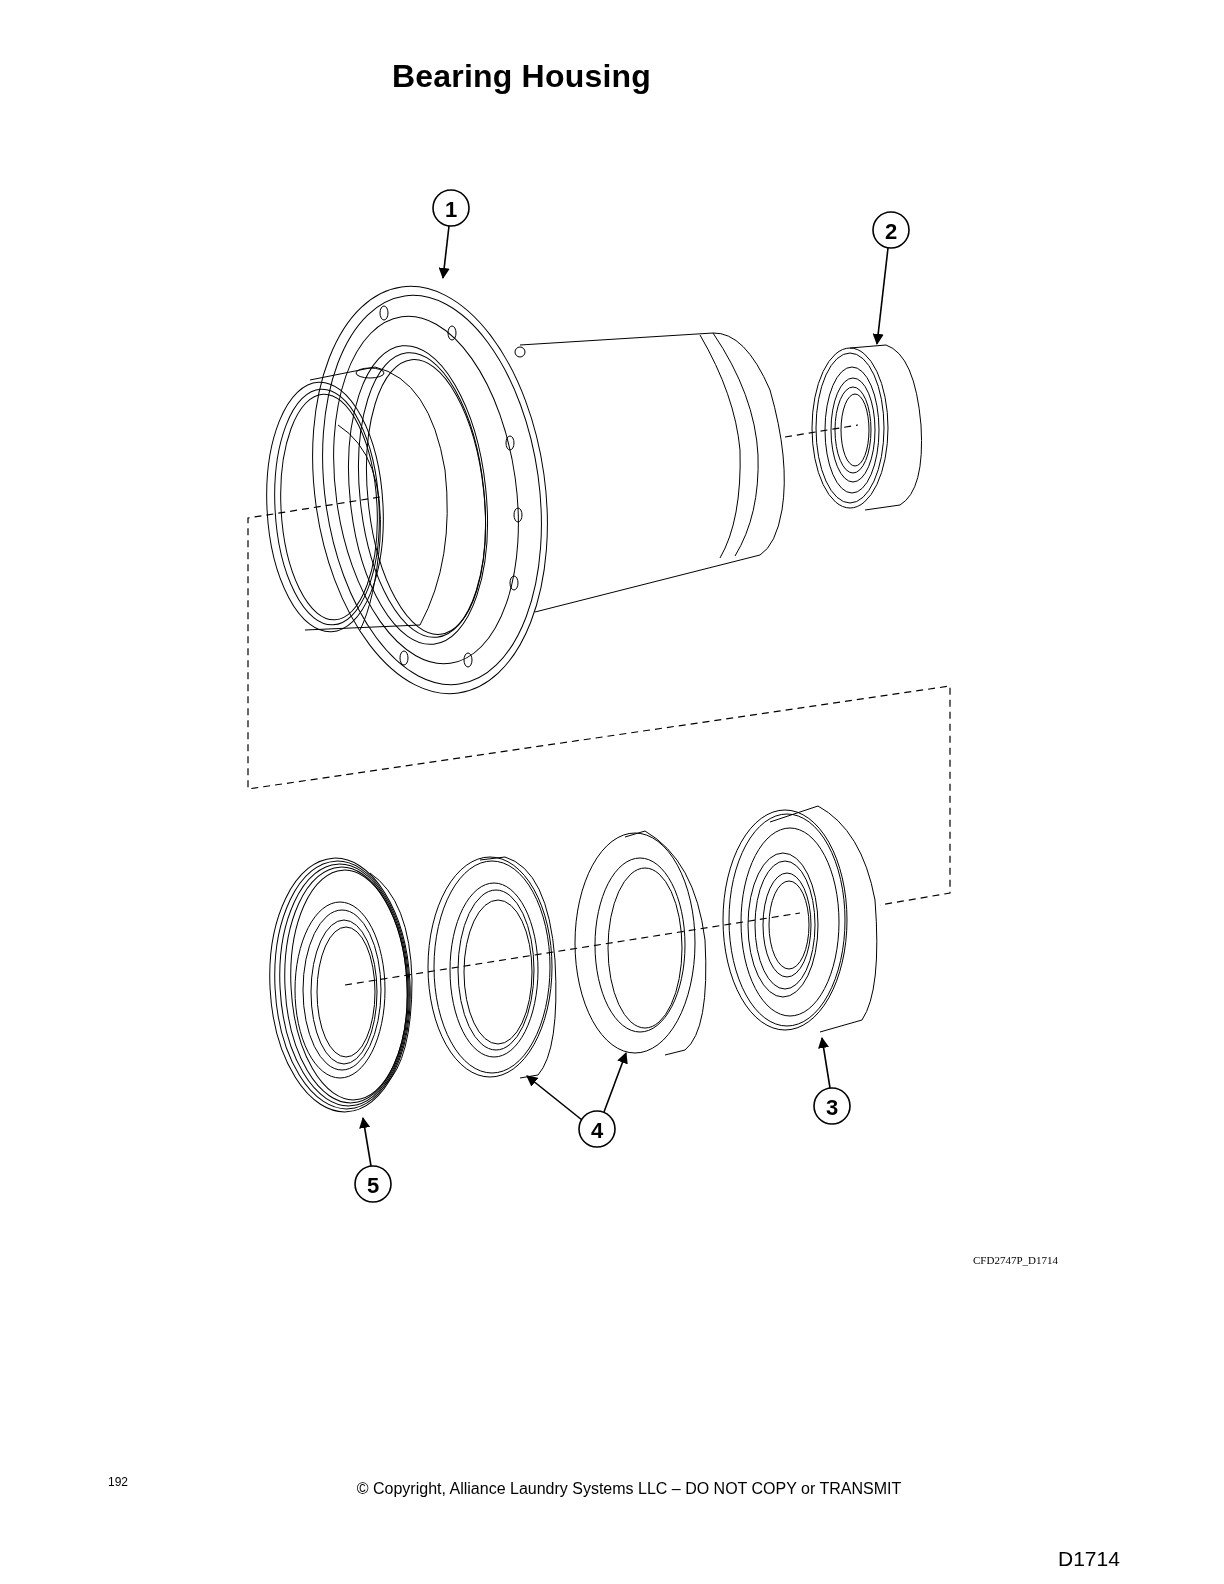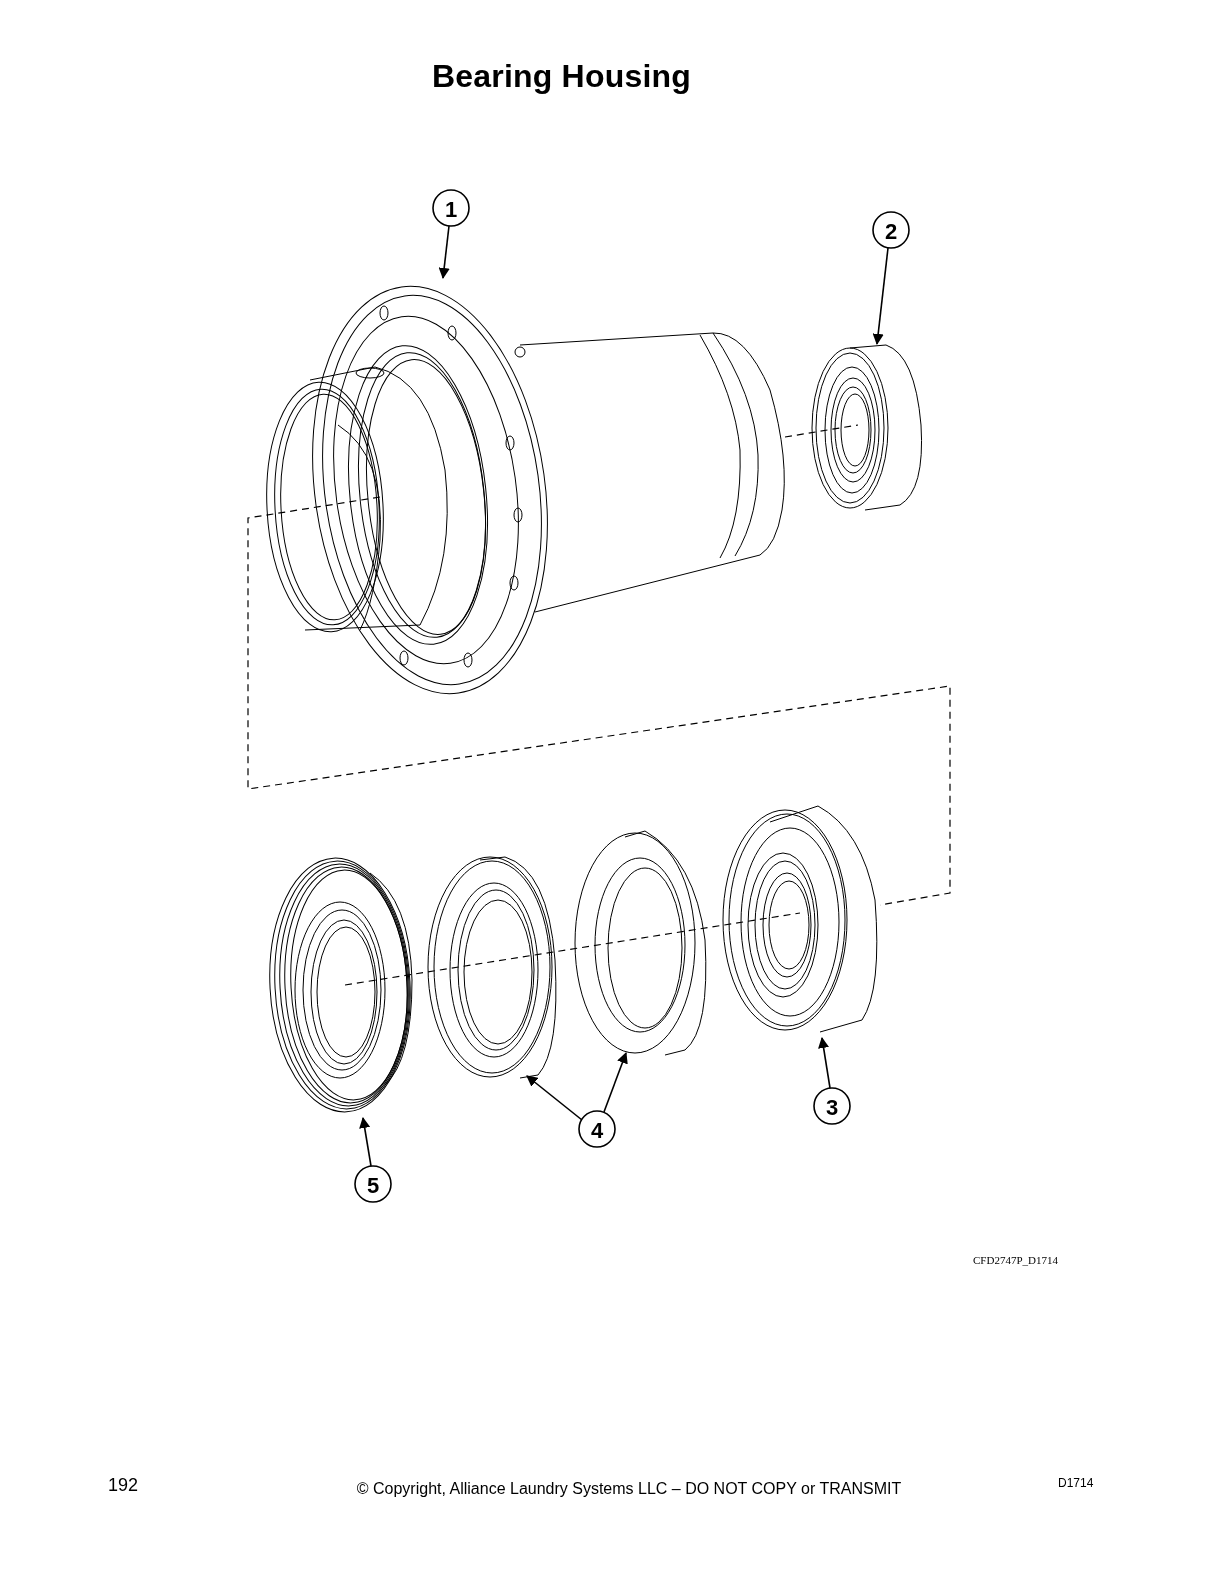--- a/index.html
+++ b/index.html
@@ -1,22 +1,22 @@
 <!DOCTYPE html>
 <html><head>
 <meta charset="utf-8">
 <style>
   html, body { margin: 0; padding: 0; background: #ffffff; }
   body { width: 1224px; height: 1584px; position: relative; overflow: hidden; font-family: "Liberation Sans", sans-serif; color: #000; }
-  .title { position: absolute; left: 0; width: 1043px; top: 58px; text-align: center; font-size: 32px; font-weight: bold; letter-spacing: 0.2px; padding-left: 40px; }
+  .title { position: absolute; left: 0; width: 1043px; top: 58px; text-align: center; font-size: 32px; font-weight: bold; letter-spacing: 0.2px; }
   .drawing { position: absolute; left: 0; top: 0; width: 1224px; height: 1584px; }
   .fig-id { position: absolute; left: 973px; top: 1254px; font-size: 11px; font-family: Liberation Serif, serif; }
-  .footer-page { position: absolute; left: 108px; top: 1475px; font-size: 18px; }
+  .footer-page { position: absolute; left: 108px; top: 1475px; font-size: 12px; }
   .footer-copy { position: absolute; left: 0; width: 1224px; top: 1480px; text-align: center; font-size: 16px; padding-left: 10px; box-sizing: border-box; margin-left: 12px; }
-  .footer-code { position: absolute; left: 1058px; top: 1476px; font-size: 12px; }
+  .footer-code { position: absolute; left: 1058px; top: 1547px; font-size: 21px; }
   .callout-label { font-family: "Liberation Sans", sans-serif; font-weight: bold; font-size: 22px; }
 </style>
 </head>
 <body>
 
 <div class="title">Bearing Housing</div>
 
 <svg class="drawing" viewBox="0 0 1224 1584" xmlns="http://www.w3.org/2000/svg">
   <defs>
     <marker id="arrow" viewBox="0 0 10 10" refX="9" refY="5" markerWidth="7" markerHeight="7" orient="auto-start-reverse">

